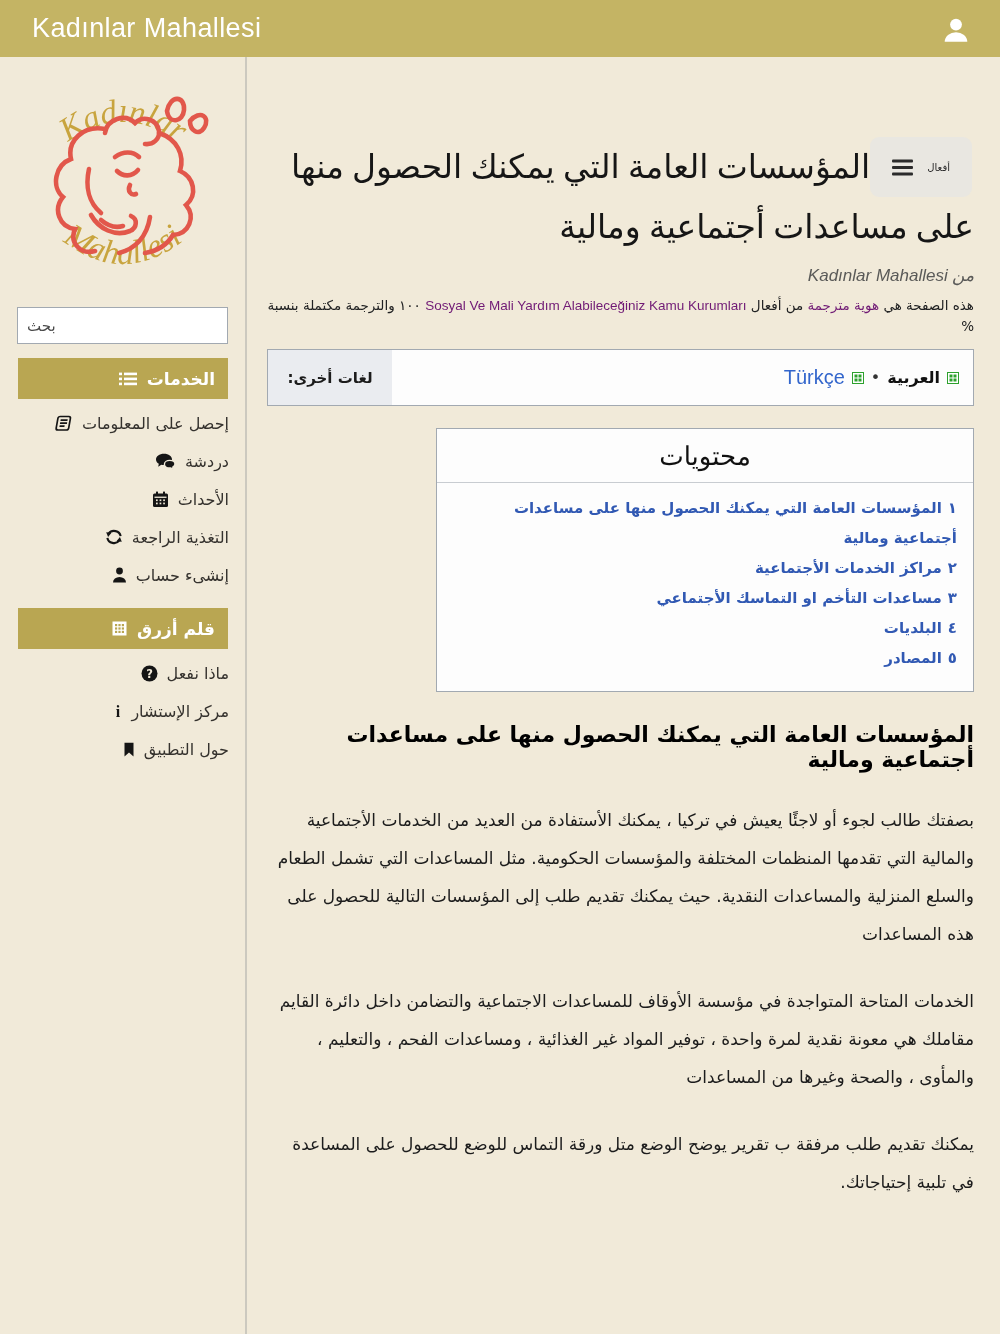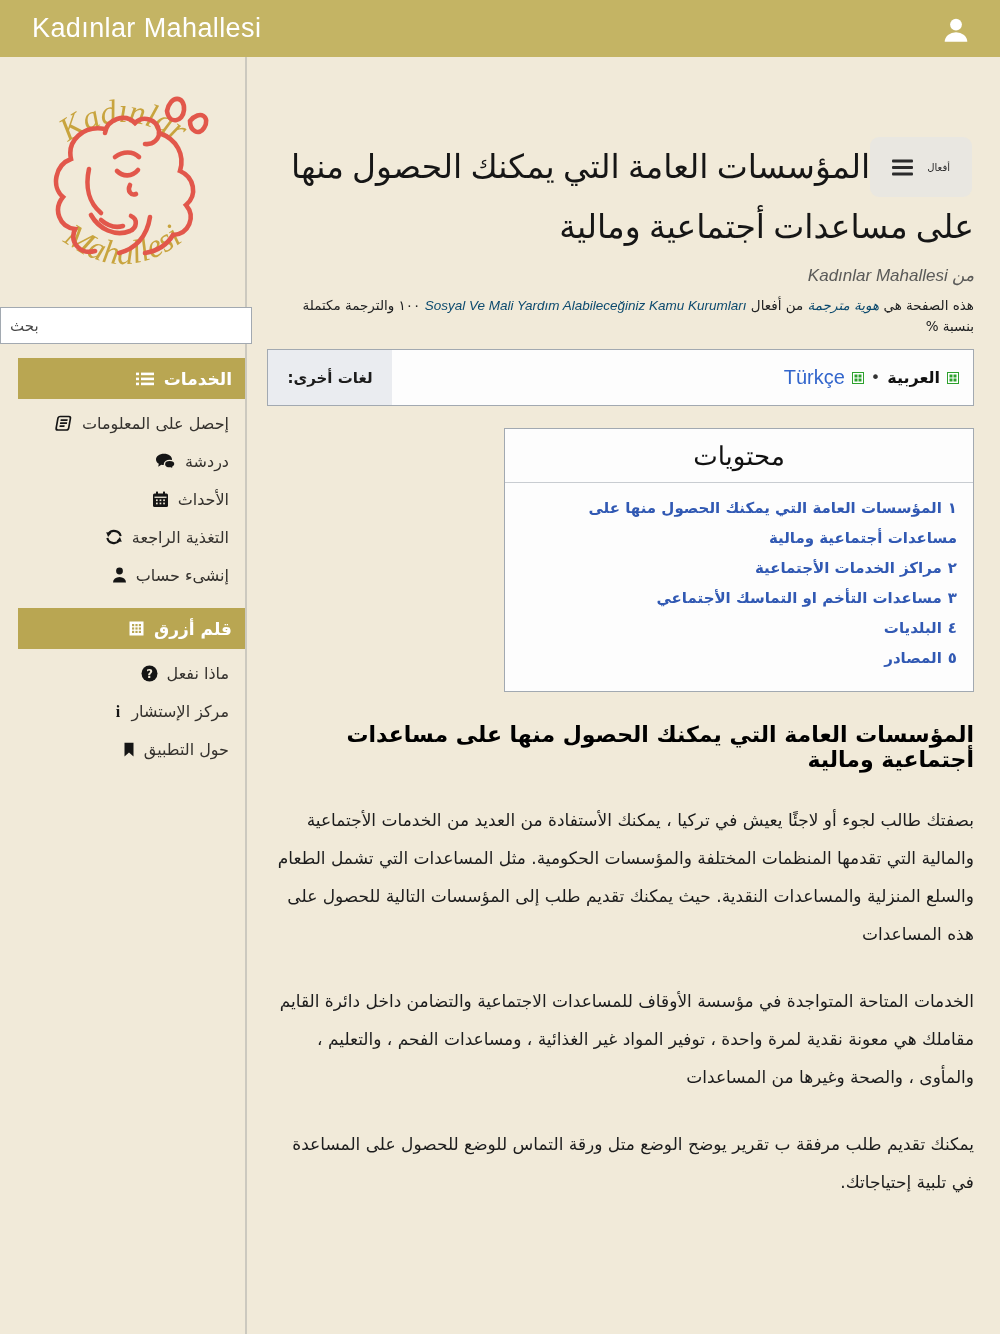--- a/index.html
+++ b/index.html
@@ -13,59 +13,59 @@
                 font-family:"Liberation Sans", sans-serif; }
   .topbar-user { width:30px; height:30px; display:flex; align-items:flex-end; }
 
   
   .layout { display:flex; height:1277px; }
   .sidebar { width:247px; flex:0 0 247px; border-right:2px solid #ccc9bf; }
   .content { flex:1; direction:rtl; padding:80px 26px 0 20px; }
 
   
   .logo { display:block; margin:12px auto 0; }
-  .search-input { display:block; width:252px; height:37px; margin:12px auto 0;
+  .search-input { display:block; width:211px; height:37px; margin:12px auto 0;
                   border:1px solid #a2a9b1; background:#fff; padding:0 9px;
                   font-size:15px; direction:ltr; font-family:"DejaVu Sans",sans-serif; }
   .search-input::placeholder { color:#4a4a4a; }
-  .side-header { background:#b9a652; color:#fff; margin:14px 0 0 18px; height:41px;
+  .side-header { background:#b9a652; color:#fff; margin:14px 17px 0 18px; height:41px;
                  direction:rtl; display:flex; align-items:center; gap:10px;
                  padding:0 13px; font-weight:bold; font-size:17px; }
   .side-list { margin-top:5px; }
   .side-item { direction:rtl; display:flex; align-items:center; gap:9px;
                padding:0 16px 0 0; height:38px; font-size:16px; color:#35322e; cursor:pointer; }
   .side-item svg { flex:0 0 auto; }
 
   
   .actions-btn { float:right; background:#e9e7e1; border-radius:9px; height:60px;
                  padding:0 22px; display:flex; align-items:center; gap:14px;
                  font-size:10px; color:#2b2b2b; margin-right:2px; cursor:pointer; }
   h1.page-title { font-size:33px; font-weight:400; line-height:60px; color:#161616;
                   text-align:right; font-family:"Liberation Serif","DejaVu Serif",serif; }
   .subtitle { text-align:right; color:#5a5a58; font-size:17px; margin-top:8px;
               font-style:italic; font-family:"Liberation Serif", serif; }
   .subtitle .latin { font-family:"Liberation Sans", sans-serif; font-style:italic; }
   .trans-note { font-size:13.5px; margin-top:9px; color:#202122; text-align:right; line-height:20px; }
-  .trans-note a { color:#0c4a6e; text-decoration:none; cursor:pointer;font-style:italic; }
+  .trans-note a { color:#701a75; text-decoration:none; cursor:pointer; }
   .trans-note .latin-link { font-family:"Liberation Sans", sans-serif; }
 
   
   .langbox { margin-top:13px; border:1px solid #a2a9b1; background:#fdfdfd;
              display:flex; direction:ltr; height:57px; }
   .langbox .lang-label { background:#eaecf0; width:124px; display:flex; align-items:center;
                          justify-content:center; font-weight:bold; font-size:15px; direction:rtl; }
   .langbox .lang-vals { flex:1; direction:rtl; display:flex; align-items:center;
                         padding:0 14px; gap:7px; font-size:16px; }
   .lang-current { font-weight:bold; color:#111; }
   .lang-link { color:#3366cc; font-family:"Liberation Sans", sans-serif; font-size:20px;
                text-decoration:none; cursor:pointer; }
   .lang-sep { color:#333; }
 
   
-  .toc { width:470px; border:1px solid #a2a9b1; background:#fdfdfd;
+  .toc { width:538px; border:1px solid #a2a9b1; background:#fdfdfd;
          margin-top:22px; padding:12px 16px 18px; }
   .toc-title { text-align:center; font-size:26px; color:#111;
                font-family:"Liberation Serif","DejaVu Serif",serif; }
   .toc hr { border:0; border-top:1px solid #c8ccd1; margin:10px -16px 10px; }
   .toc-item { text-align:right; line-height:29px; }
   .toc-item a { color:#3159b3; font-weight:bold; font-size:15px; text-decoration:none; cursor:pointer; }
   .toc-num { margin-inline-end:6px; }
 
   
   h2.section-heading { font-size:22px; font-weight:bold; color:#000; margin-top:30px; text-align:right; }

